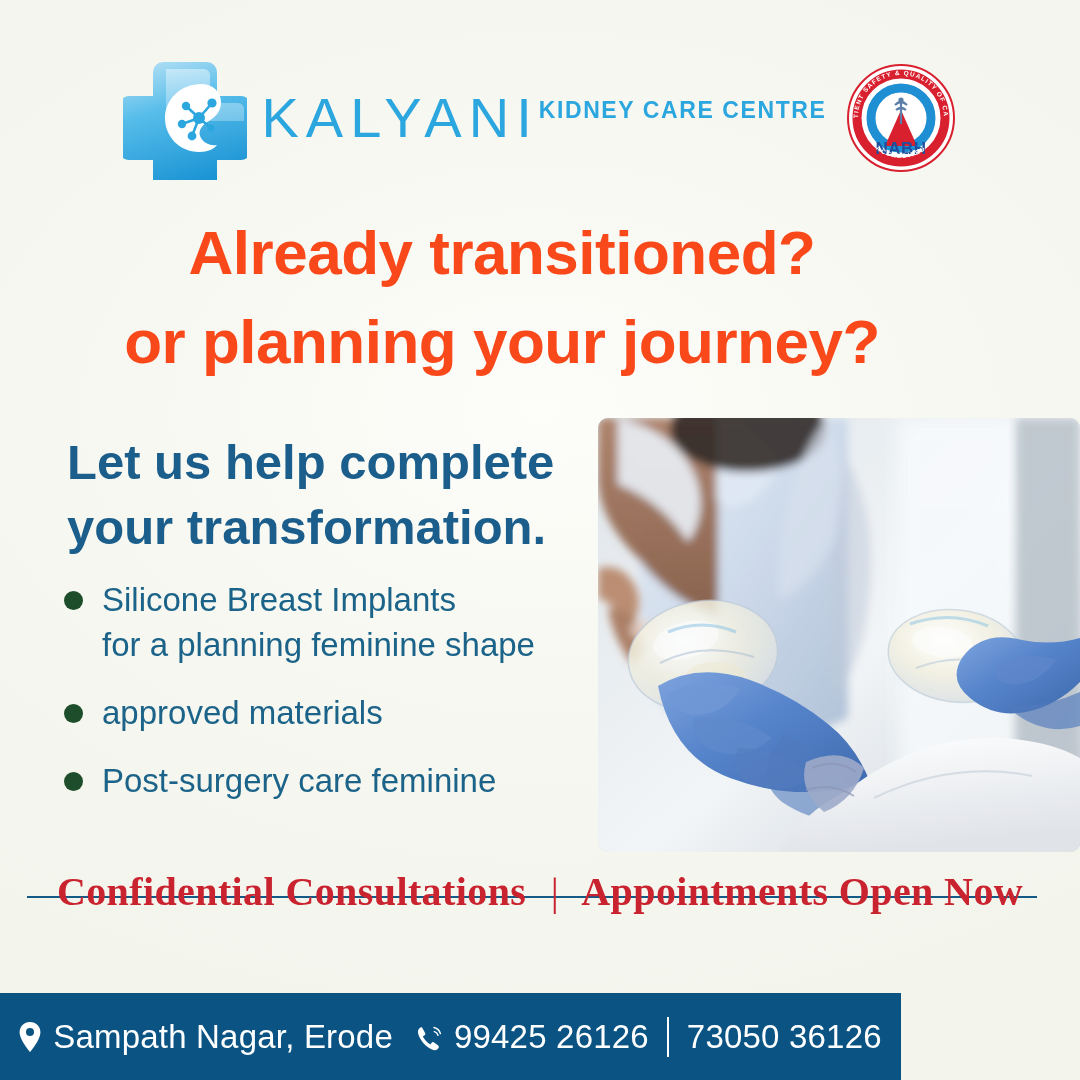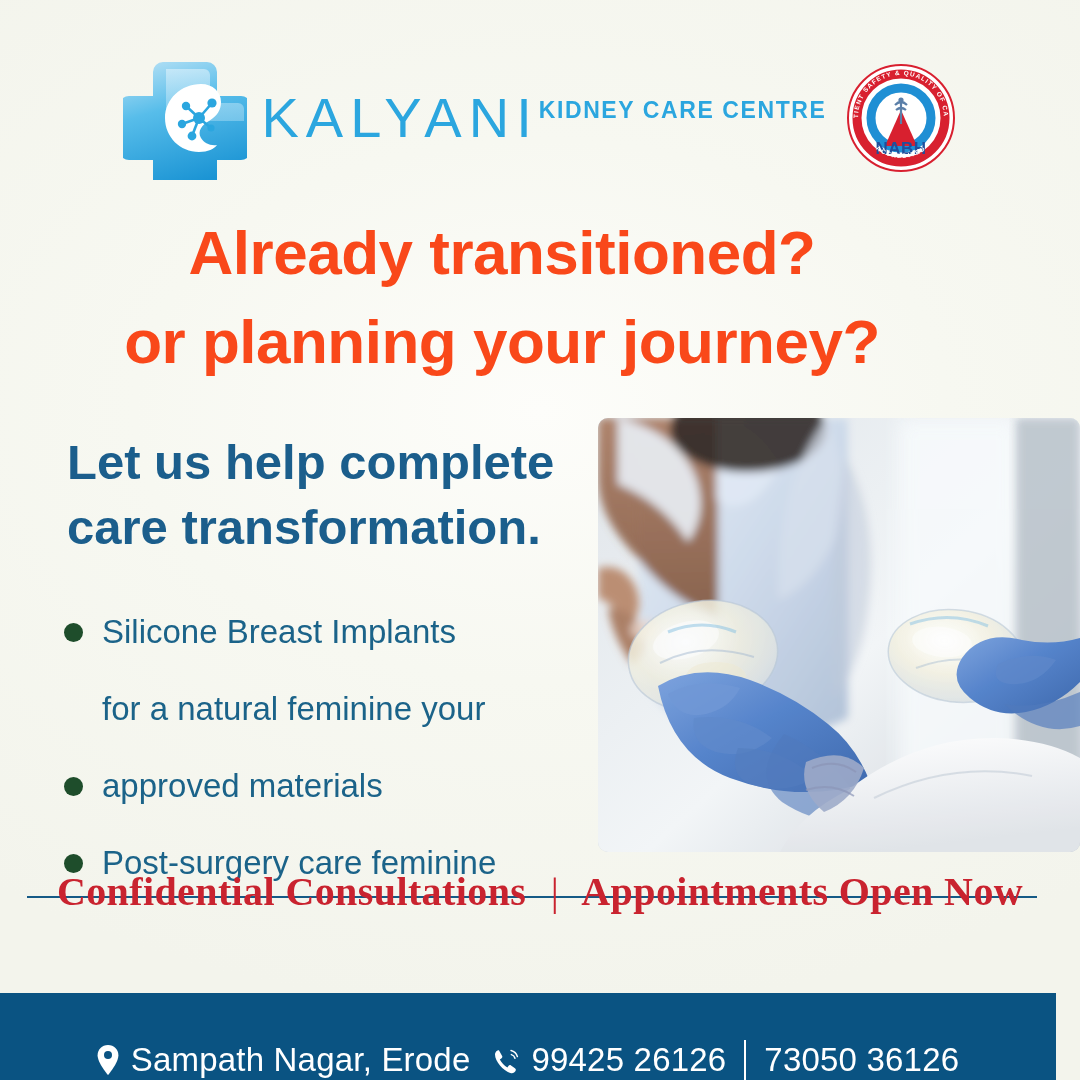--- a/index.html
+++ b/index.html
@@ -127,21 +127,21 @@
   .bullet .dot {
     position: absolute;
     left: 6px;
     top: 13px;
     width: 19px;
     height: 19px;
     border-radius: 50%;
     background: #1e4d2b;
   }
 
-  .bullet .ln { display: block; margin-top: 32px; }
+  .bullet .ln { display: block; }
 
   
   .photo {
     position: absolute;
     left: 598px;
     top: 418px;
     width: 482px;
     height: 434px;
     border-radius: 10px;
     overflow: hidden;
@@ -179,25 +179,25 @@
     padding: 0 14px;
     color: #c9232f;
     font-weight: 400;
   }
 
   
   .footer {
     position: absolute;
     left: 0;
     bottom: 0;
-    width: 1056px;
+    width: 901px;
     height: 87px;
     background: #0a5382;
     display: flex;
-    align-items: flex-end;
+    align-items: center;
     justify-content: center;
   }
 
   .footer-inner {
     display: flex;
     align-items: center;
     color: #ffffff;
     font-size: 33px;
     letter-spacing: 0.2px;
     white-space: nowrap;
@@ -289,28 +289,28 @@
     </span>
   </div>
 
   <div class="headline">
     <span class="l1">Already transitioned?</span>
     <span class="l2">or planning your journey?</span>
   </div>
 
   <div class="subhead">
     <div>Let us help complete</div>
-    <div>care transformation.</div>
+    <div>your transformation.</div>
   </div>
 
   <ul class="bullets">
     <li class="bullet">
       <span class="dot"></span>
       <span class="ln">Silicone Breast Implants</span>
-      <span class="ln">for a natural feminine your</span>
+      <span class="ln">for a planning feminine shape</span>
     </li>
     <li class="bullet">
       <span class="dot"></span>
       <span class="ln">approved materials</span>
     </li>
     <li class="bullet">
       <span class="dot"></span>
       <span class="ln">Post-surgery care feminine</span>
     </li>
   </ul>

